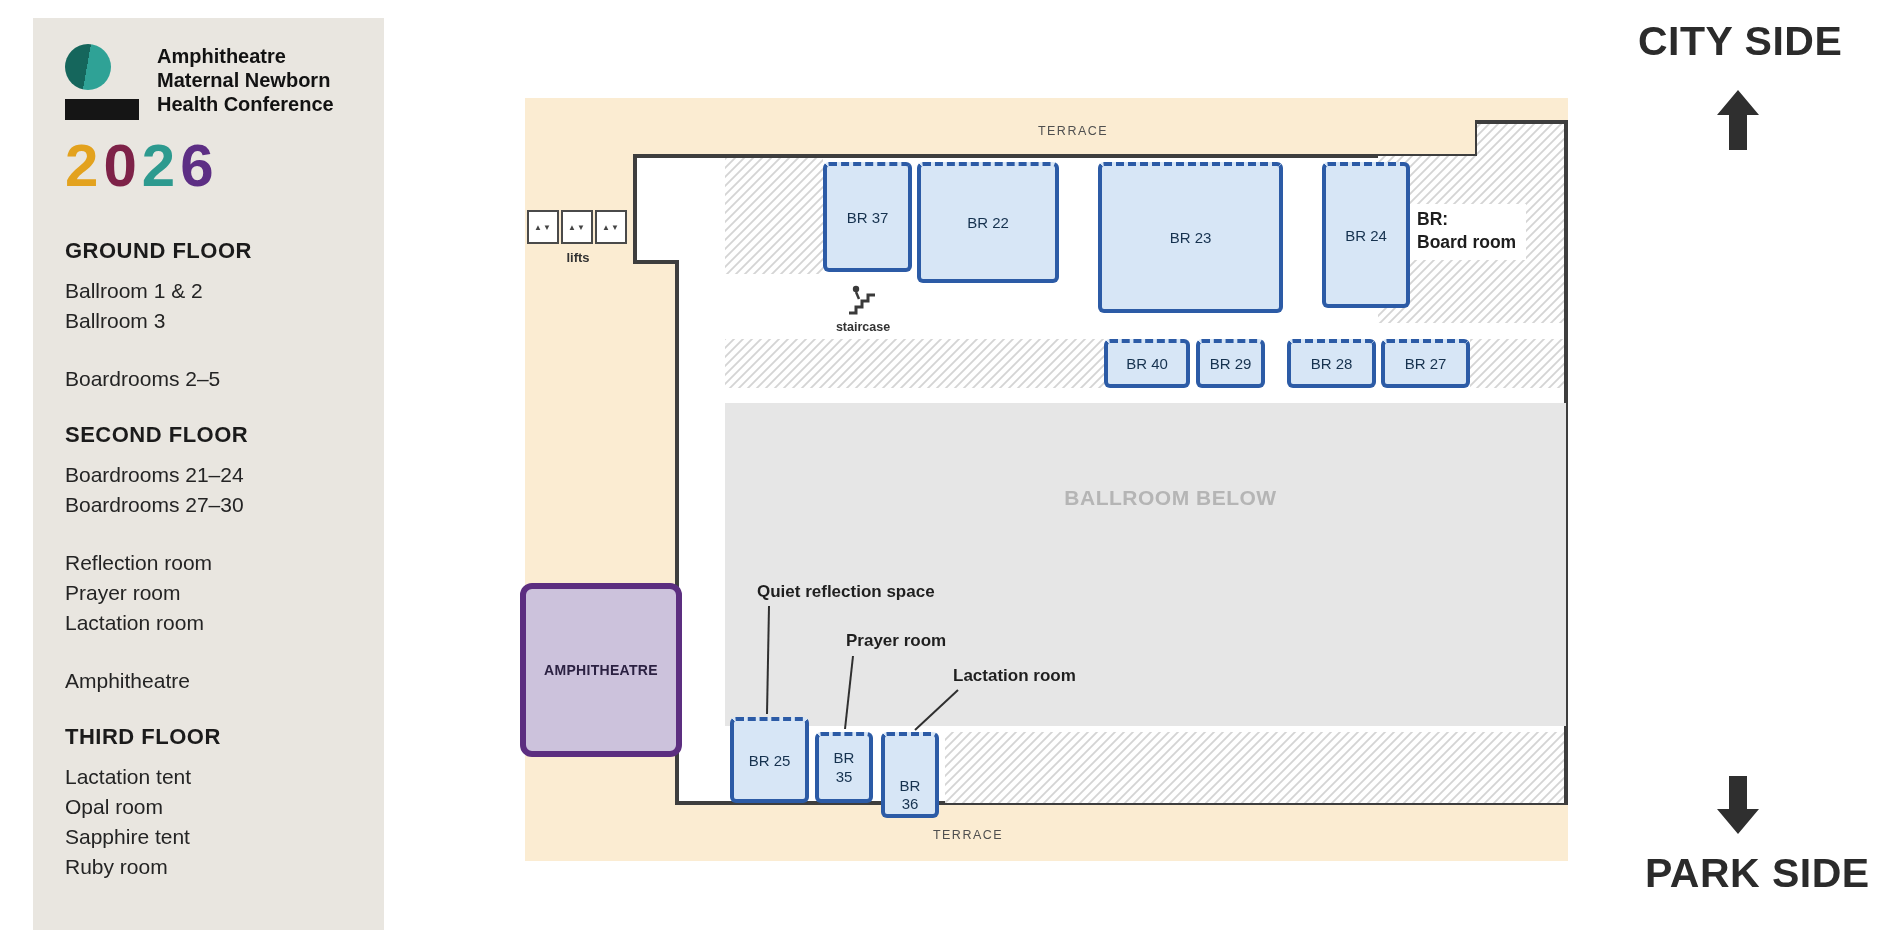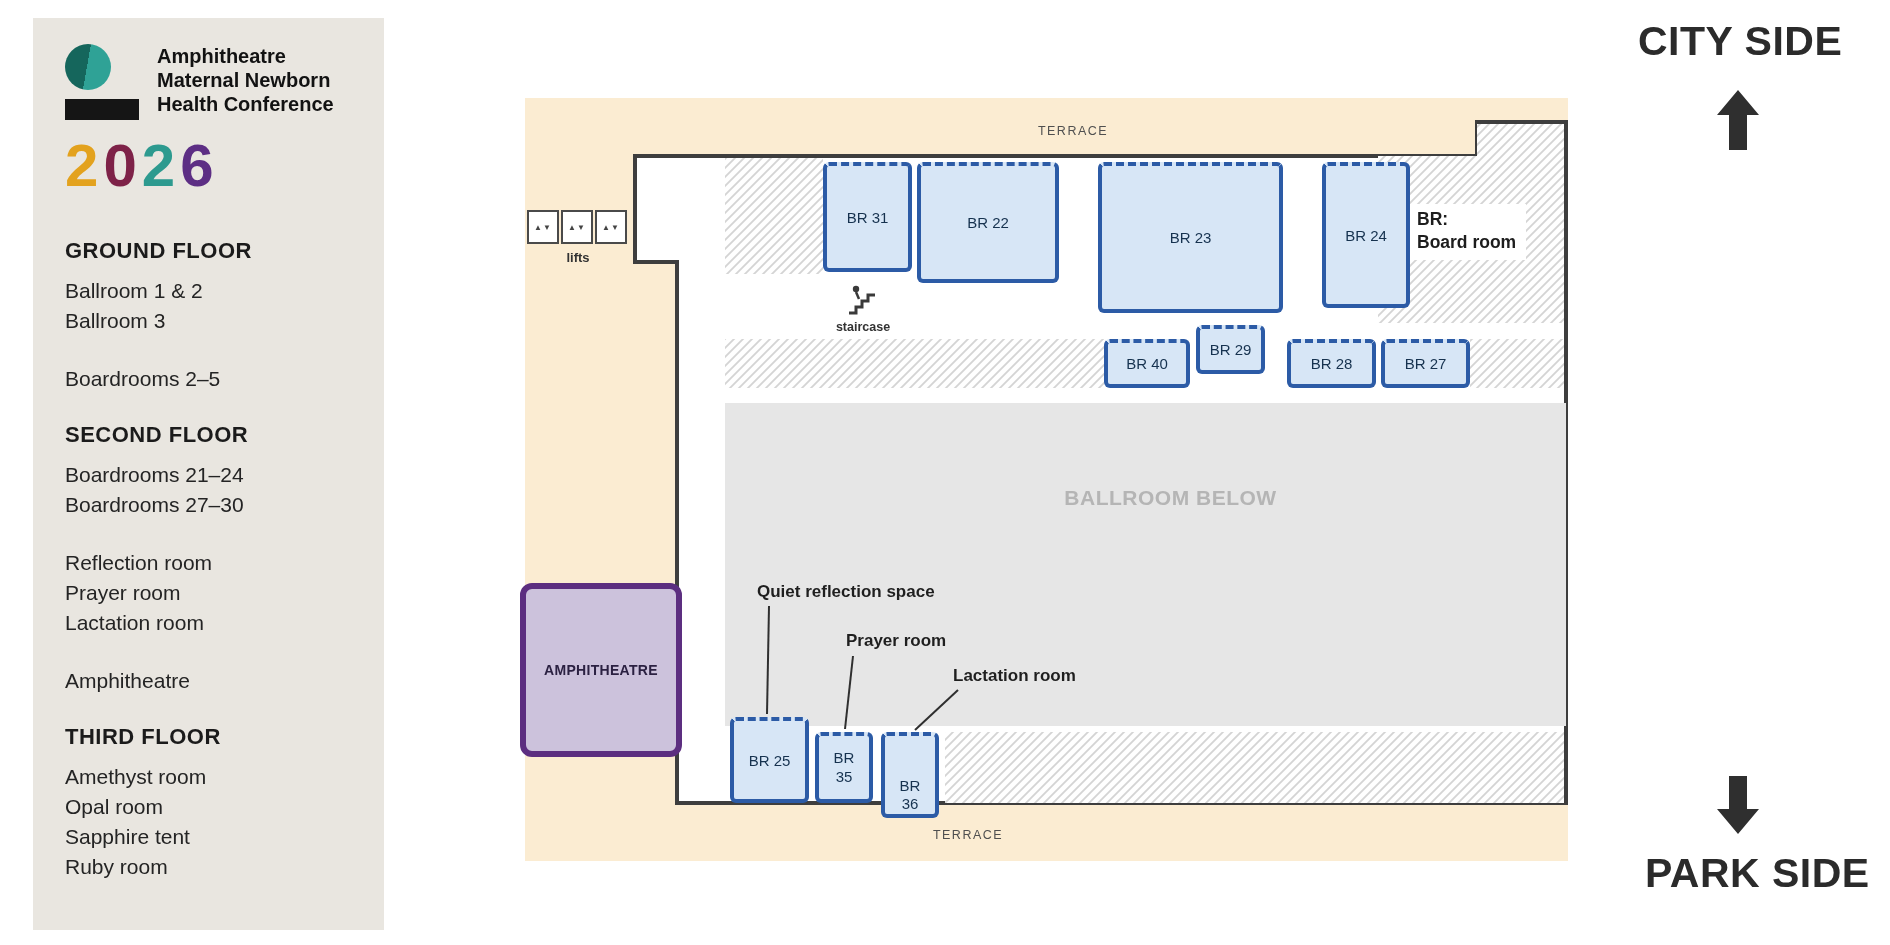--- a/index.html
+++ b/index.html
@@ -107,21 +107,21 @@
           <div class="item">Lactation room</div>
         </div>
         <div class="cluster">
           <div class="item">Amphitheatre</div>
         </div>
       </div>
 
       <div class="group">
         <h3>THIRD FLOOR</h3>
         <div class="cluster">
-          <div class="item">Amethyst room</div>
+          <div class="item">Lactation tent</div>
           <div class="item">Opal room</div>
           <div class="item">Sapphire tent</div>
           <div class="item">Ruby room</div>
         </div>
       </div>
     </div>
   </aside>
 
   <div class="plan">
 
@@ -150,36 +150,36 @@
     <div class="ballroom-label-box">
       <span>BALLROOM BELOW</span>
     </div>
 
     <div class="legend">
       <span>BR:</span>
       <span>Board room</span>
     </div>
 
     <div class="room" style="left:298px;top:64px;width:89px;height:110px;">
-      <span class="lbl">BR 31</span>
+      <span class="lbl">BR 37</span>
     </div>
     <div class="room" style="left:392px;top:64px;width:142px;height:121px;align-items:center;">
       <span class="lbl">BR 22</span>
     </div>
     <div class="room" style="left:573px;top:64px;width:185px;height:151px;">
       <span class="lbl">BR 23</span>
     </div>
     <div class="room" style="left:765px;top:64px;width:88px;height:146px;margin-left:32px;">
       <span class="lbl">BR 24</span>
     </div>
 
     <div class="room" style="left:579px;top:241px;width:86px;height:49px;">
       <span class="lbl">BR 40</span>
     </div>
-    <div class="room" style="left:671px;top:227px;width:69px;height:49px;">
+    <div class="room" style="left:671px;top:241px;width:69px;height:49px;">
       <span class="lbl">BR 29</span>
     </div>
     <div class="room" style="left:762px;top:241px;width:89px;height:49px;">
       <span class="lbl">BR 28</span>
     </div>
     <div class="room" style="left:856px;top:241px;width:89px;height:49px;">
       <span class="lbl">BR 27</span>
     </div>
 
     <div class="room" style="left:205px;top:619px;width:79px;height:86px;">

